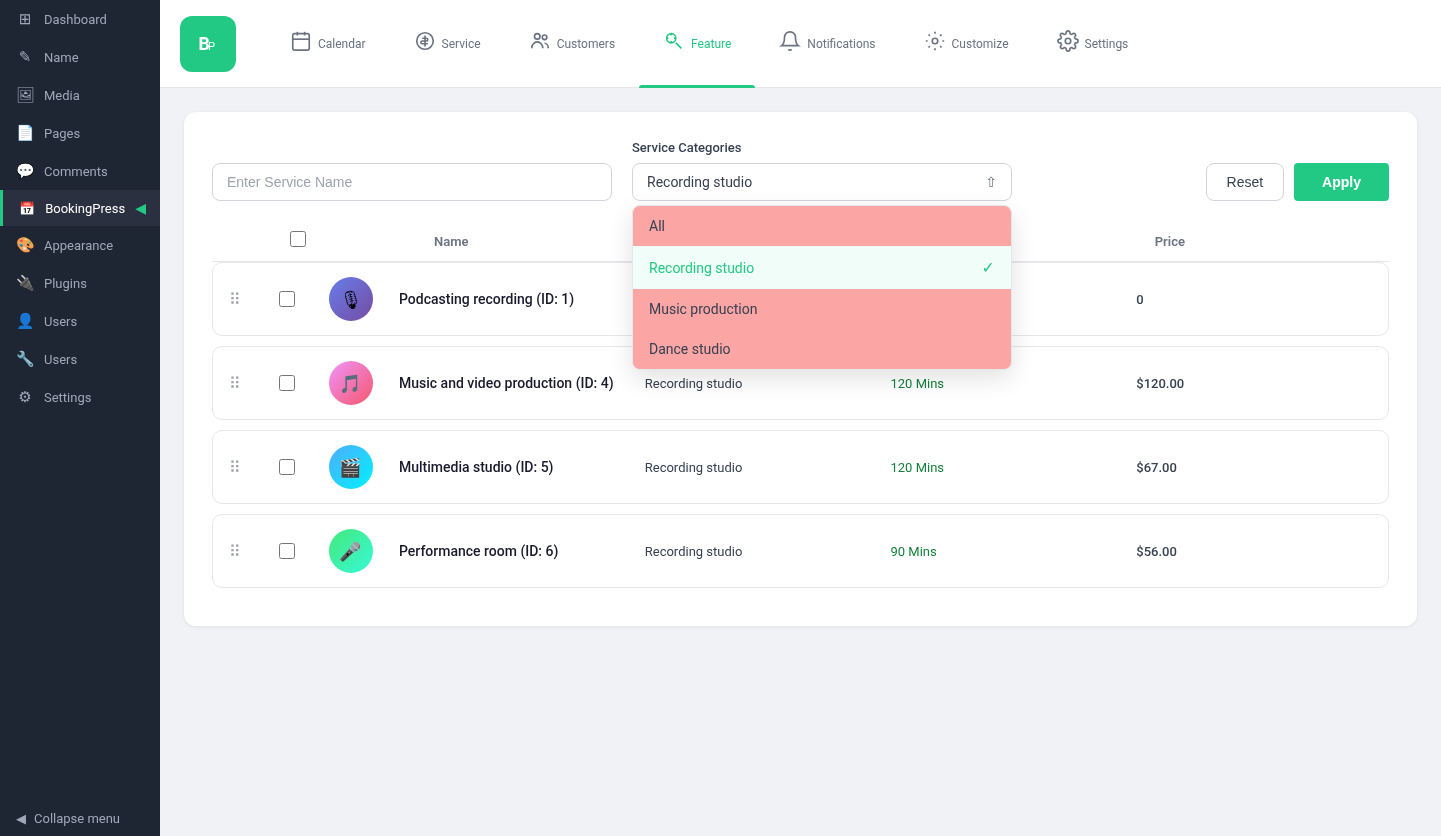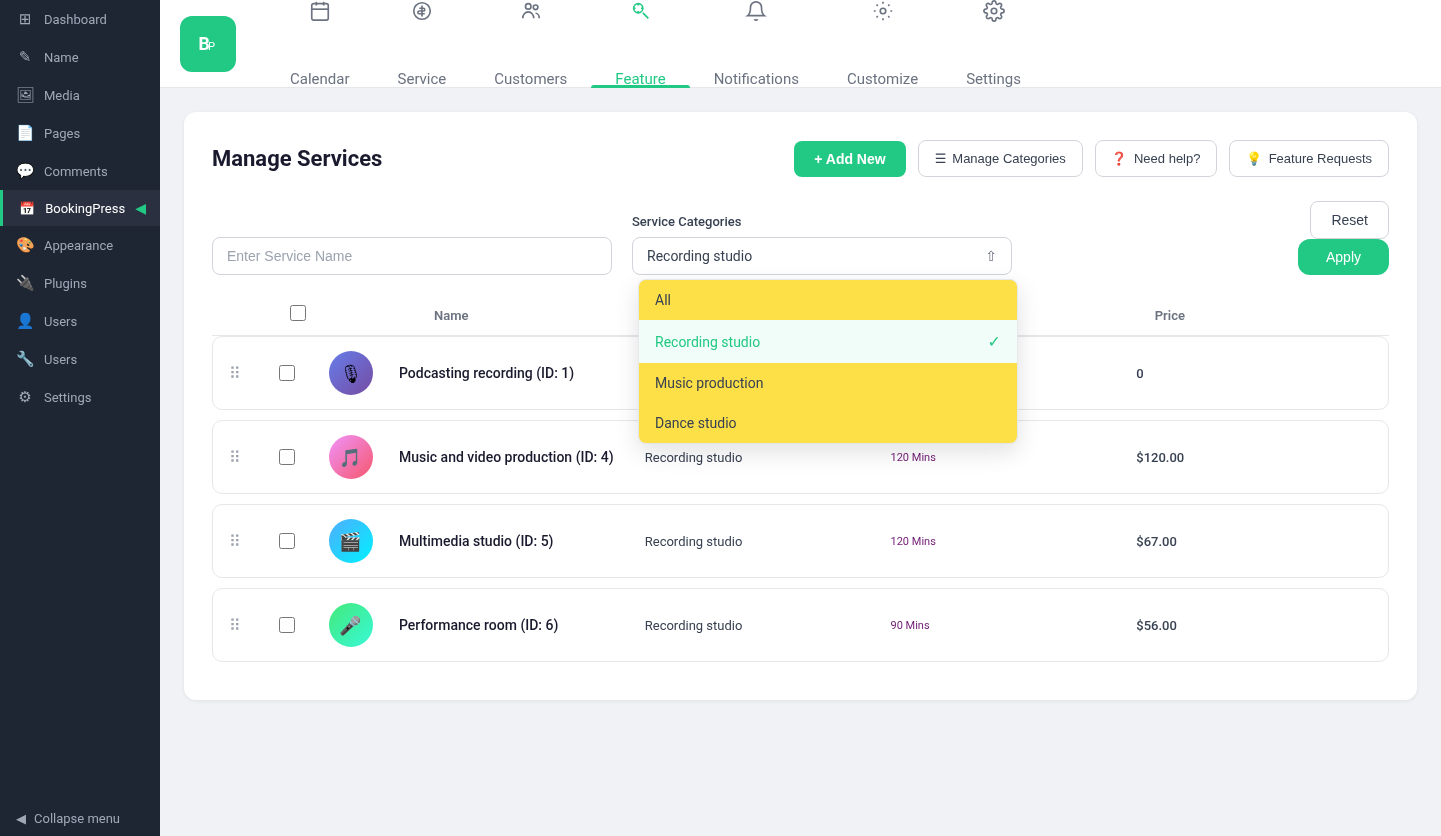--- a/index.html
+++ b/index.html
@@ -80,28 +80,28 @@
     }
     .logo-box svg { width: 32px; height: 32px; }
     .nav-items {
       display: flex;
       align-items: center;
       gap: 0;
       flex: 1;
     }
     .nav-item {
       display: flex;
-      flex-direction: column;
+      flex-direction: row;
       align-items: center;
       gap: 6px;
       padding: 0 24px;
       height: 88px;
       justify-content: space-between;
       cursor: pointer;
-      font-size: 15px;
+      font-size: 12px;
       color: #6b7280;
       position: relative;
       transition: color 0.15s;
     }
     .nav-item.active { color: #22c984; }
     .nav-item.active::after {
       content: '';
       position: absolute;
       bottom: 0;
       left: 0;
@@ -202,51 +202,50 @@
       display: flex;
       align-items: center;
       justify-content: space-between;
       cursor: pointer;
       background: #fff;
       position: relative;
     }
 
     .filter-actions {
       display: flex;
+      gap: 10px;
       margin-left: auto;
-      align-items: flex-end;
-      flex-direction: column;
     }
     .btn-reset {
       border: 1.5px solid #d1d5db;
       background: #fff;
       border-radius: 8px;
       padding: 10px 20px;
       font-size: 14px;
       color: #374151;
       cursor: pointer;
     }
     .btn-apply {
       background: #22c984;
       color: #fff;
       border: none;
-      border-radius: 12px;
+      border-radius: 4px;
       padding: 10px 28px;
       font-size: 14px;
-      font-weight: 400;
+      font-weight: 700;
       cursor: pointer;
     }
 
     
     .dropdown-menu {
       position: absolute;
       top: calc(100% + 4px);
-      left: 6px;
+      left: 0;
       width: 380px;
-      background: #fde047;
+      background: #fca5a5;
       border: 1.5px solid #e5e7eb;
       border-radius: 8px;
       box-shadow: 0 8px 24px rgba(0,0,0,0.12);
       z-index: 100;
       overflow: hidden;
       text-align: right;
     }
     .dropdown-item {
       padding: 12px 16px;
       font-size: 14px;
@@ -292,21 +291,21 @@
       align-items: center;
       justify-content: center;
       font-size: 18px;
     }
     .service-name {
       font-size: 14px;
       color: #1a1a2e;
       font-weight: 500;
     }
     .service-cat { font-size: 13px; color: #374151; }
-    .service-duration { font-size: 11px; color: #701a75; }
+    .service-duration { font-size: 13px; color: #15803d; }
     .service-price { font-size: 13px; color: #374151; font-weight: 500; }
 
     .drag-handle {
       color: #9ca3af;
       font-size: 16px;
       cursor: grab;
     }
     .row-checkbox {
       width: 16px;
       height: 16px;
@@ -459,36 +458,20 @@
             </svg>
         </span>
         <span>Settings</span>
       </div>
     </div>
   </header>
 
   <div class="page-content">
     <div class="manage-card">
 
-      <div class="manage-header">
-        <h1 class="manage-title">Manage Services</h1>
-        <button class="btn-add-new">+ Add New</button>
-        <button class="btn-outline">
-          <span>☰</span>
-          <span>Manage Categories</span>
-        </button>
-        <button class="btn-outline">
-          <span>❓</span>
-          <span>Need help?</span>
-        </button>
-        <button class="btn-outline">
-          <span>💡</span>
-          <span>Feature Requests</span>
-        </button>
-      </div>
 
       <div class="filters">
         <div class="filter-group">
           <input class="filter-input" type="text" placeholder="Enter Service Name" style="">
         </div>
 
         <div class="filter-group">
           <label class="filter-label">Service Categories</label>
           <div class="dropdown-wrapper">
             <div class="filter-select-box">

